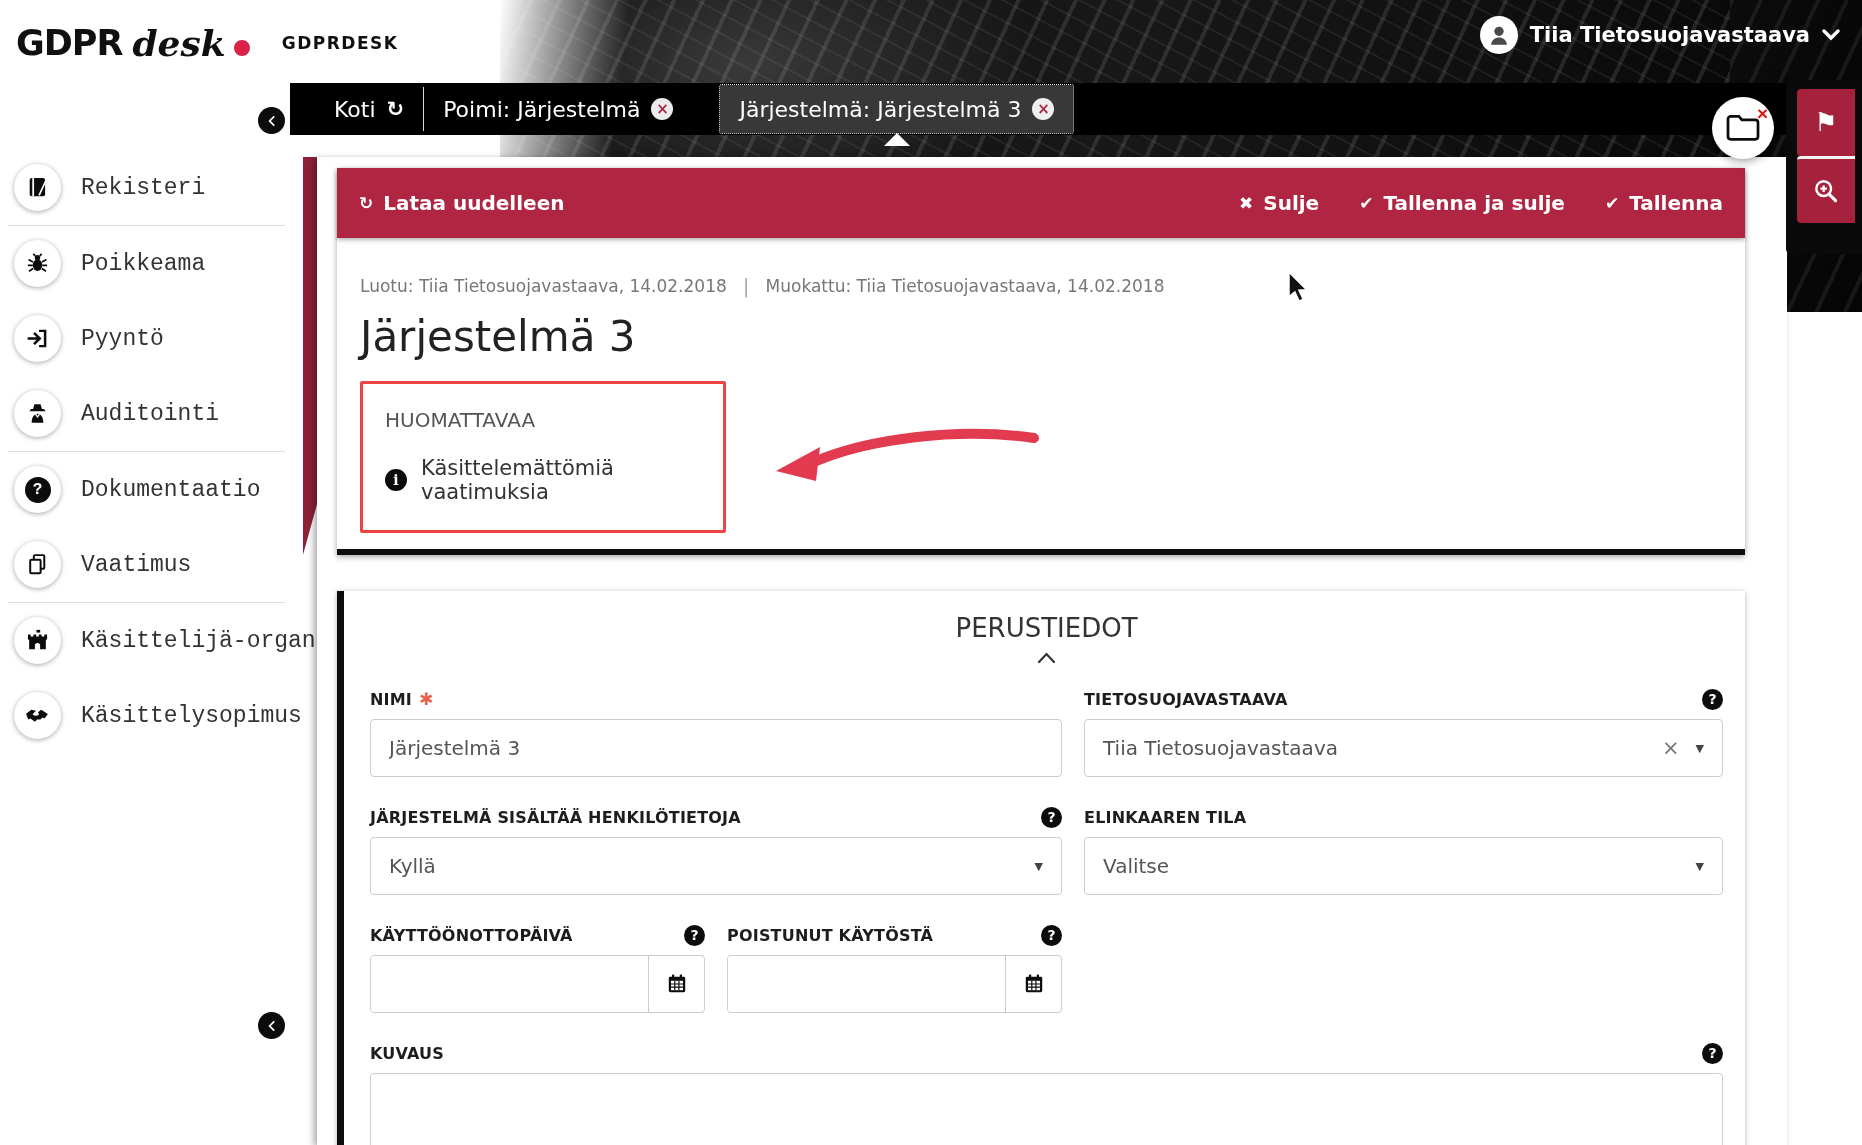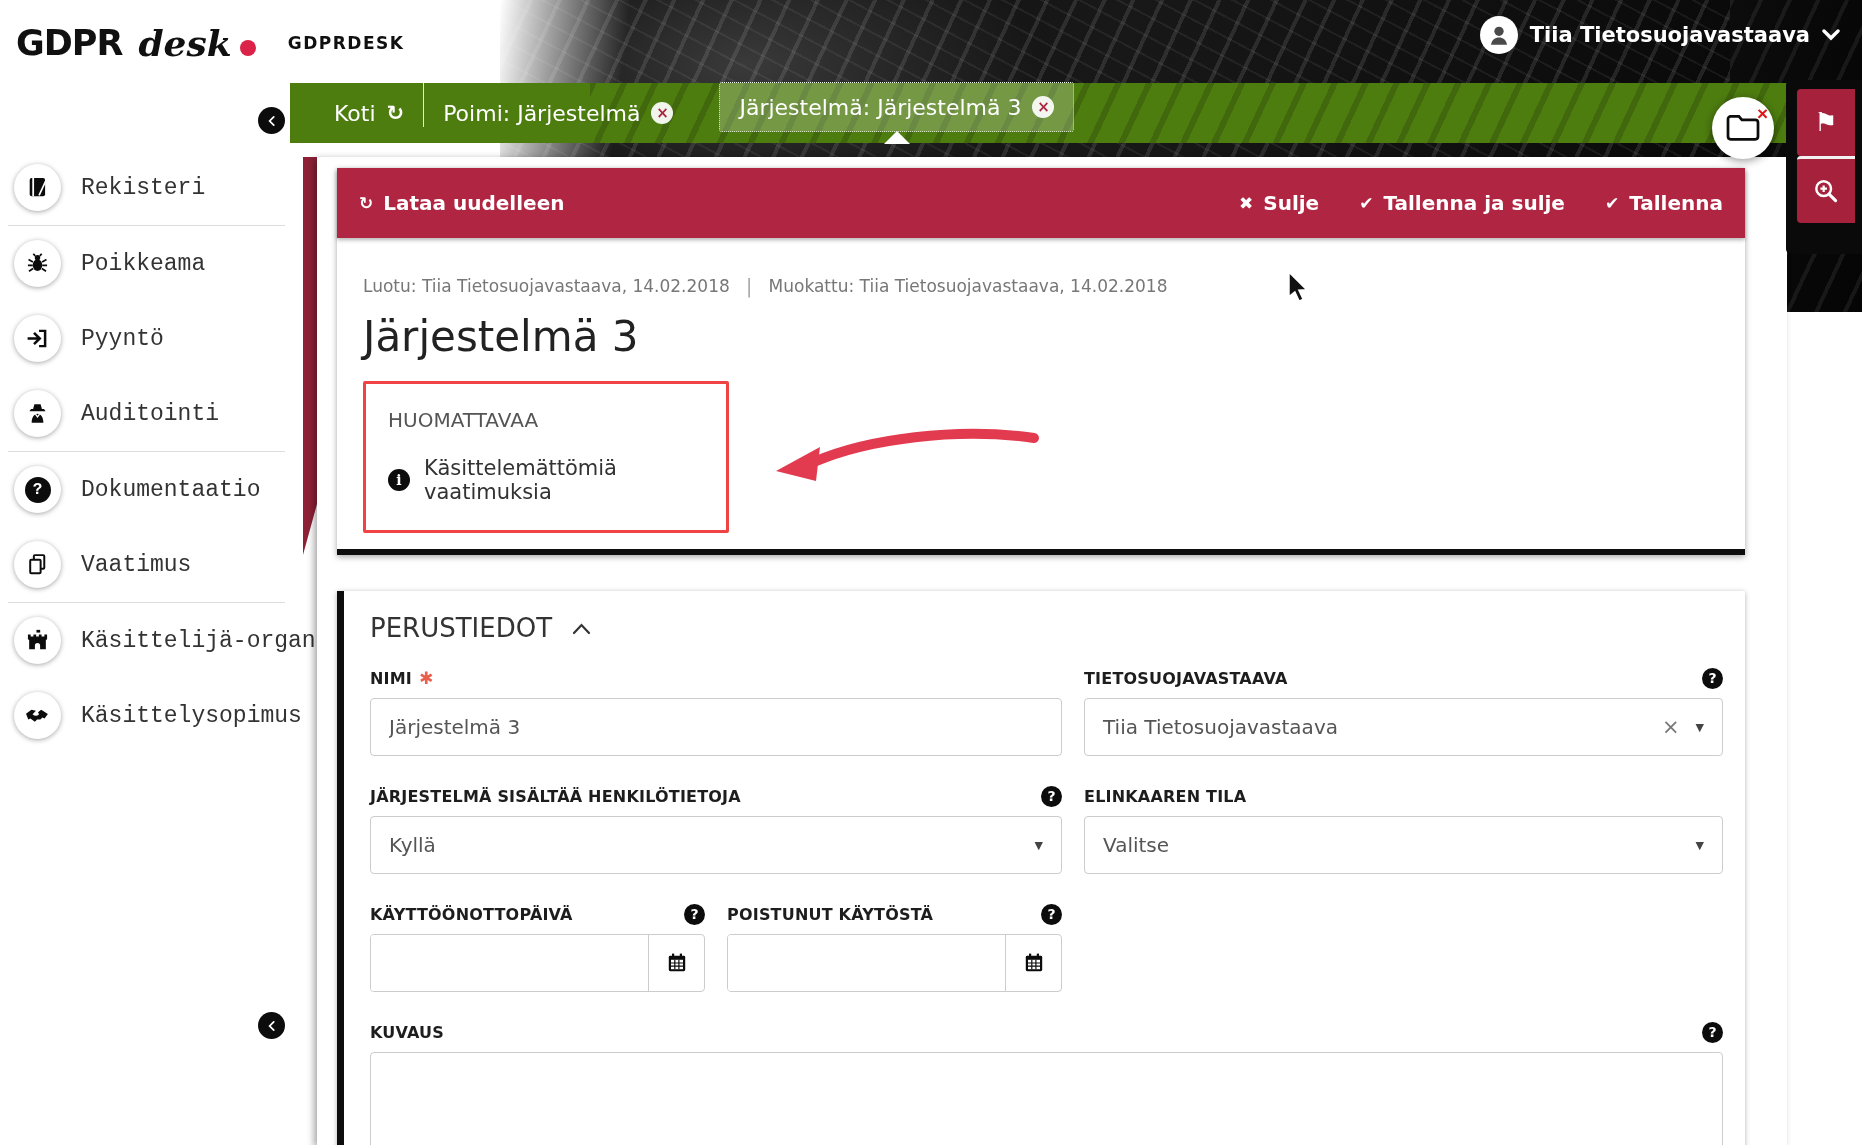--- a/index.html
+++ b/index.html
@@ -15,42 +15,42 @@
       linear-gradient(100deg,#0b0b0b 0%, #181818 45%, #060606 100%);
     z-index:0; }
   .photo-top { left:500px; top:0; width:1362px; height:162px; }
   .photo-right { left:1730px; top:0; width:132px; height:312px; background:
       repeating-linear-gradient(115deg, rgba(255,255,255,0.07) 0 4px, rgba(255,255,255,0) 4px 26px),
       linear-gradient(100deg,#0c0c0c 0%, #050505 100%); }
 
   
   .logo-block { position:absolute; left:16px; top:14px; height:58px; display:flex; align-items:center; z-index:3; }
   .logo-gdpr { font-size:35px; font-weight:bold; color:#101010; letter-spacing:-1px; }
-  .logo-desk { font-family:"DejaVu Serif","Liberation Serif",serif; font-style:italic; font-weight:600; font-size:36px; color:#101010; margin-left:16px; }
+  .logo-desk { font-family:"DejaVu Serif","Liberation Serif",serif; font-style:italic; font-weight:600; font-size:36px; color:#101010; margin-left:10px; }
   .logo-dot { width:16px; height:16px; border-radius:50%; margin:10px 0 0 8px; }
   .logo-caps { margin-left:32px; font-size:17px; font-weight:bold; color:#101010; letter-spacing:1.5px; }
 
   .user-chip { position:absolute; right:22px; top:16px; display:flex; align-items:center; gap:12px; z-index:3; cursor:pointer; }
   .avatar { width:38px; height:38px; border-radius:50%; background:#fff; display:flex; align-items:center; justify-content:center; }
   .user-name { color:#fff; font-size:21px; font-weight:bold; }
   .user-caret svg { display:block; }
 
   
   .sidebar { position:absolute; left:0; top:85px; width:303px; bottom:0; background:#fff; z-index:2; }
   .collapse-btn { position:absolute; right:18px; width:27px; height:27px; border-radius:50%; background:#0c0c0c; border:none; display:flex; align-items:center; justify-content:center; cursor:pointer; }
   .collapse-top { top:22px; } .collapse-bottom { top:927px; }
   .nav { position:absolute; top:65px; left:0; right:0;font-family:Liberation Mono, monospace; }
   .nav-item { height:75px; display:flex; align-items:center; gap:20px; padding-left:14px; cursor:pointer; }
   .nav-icon { width:47px; height:47px; border-radius:50%; background:#fff; box-shadow:0 1px 5px rgba(0,0,0,0.35); display:flex; align-items:center; justify-content:center; flex:0 0 47px; }
   .nav-label { font-size:23px; color:#333; white-space:nowrap; }
   .nav-divider { height:1px; background:#ddd; margin:0 18px 0 8px; }
   .circle-glyph { width:26px; height:26px; border-radius:50%; background:#0c0c0c; color:#fff; font-weight:bold; font-size:16px; display:flex; align-items:center; justify-content:center; }
 
   
-  .tabband { position:absolute; left:290px; top:83px; width:1497px; height:60px; background:#4d7c0f; z-index:2; display:flex; align-items:flex-start; padding-left:25px; }
+  .tabband { position:absolute; left:290px; top:83px; width:1497px; height:52px; background:#000000; z-index:2; display:flex; align-items:center; padding-left:25px; }
   .tabband::after { content:""; position:absolute; left:300px; right:0; top:0; bottom:0; pointer-events:none;
       background:repeating-linear-gradient(115deg, rgba(0,0,0,0.16) 0 6px, rgba(0,0,0,0) 6px 28px); }
   .tab { position:relative; display:flex; align-items:center; gap:11px; color:#fff; font-size:22px; padding:0 19px; height:100%; cursor:pointer; z-index:1; }
   .tab-vdiv { width:1px; height:44px; background:rgba(255,255,255,0.85); z-index:1; }
   .tab-refresh { font-size:21px; font-weight:bold; }
   .tab-close { width:22px; height:22px; border-radius:50%; background:rgba(255,255,255,0.92); color:#A92840; font-size:15px; font-weight:bold; display:flex; align-items:center; justify-content:center; }
   .tab.active { height:48px; margin-left:28px; background:rgba(255,255,255,0.22); outline:1px dotted rgba(255,255,255,0.95); border-radius:2px; }
   .tab-caret { position:absolute; left:50%; transform:translateX(-50%); bottom:-13px; width:0; height:0; border-left:13px solid transparent; border-right:13px solid transparent; border-bottom:13px solid #fff; }
 
   
@@ -65,32 +65,32 @@
   
   .ribbon { position:absolute; left:290px; top:157px; width:27px; height:445px; background:#8E2136; clip-path:polygon(0 0,100% 0,100% 78%,0 100%); z-index:1; }
   .card { position:absolute; left:317px; top:157px; width:1470px; height:988px; background:#fff; box-shadow:-3px 2px 7px rgba(0,0,0,0.35); z-index:2; }
 
   .head-wrap { margin:11px 42px 0 20px; background:#fff; box-shadow:0 2px 6px rgba(0,0,0,0.35); border-bottom:6px solid #0d0d0d; }
   .toolbar { height:70px; background:#B02542; display:flex; align-items:center; justify-content:space-between; padding:0 22px; box-shadow:0 2px 4px rgba(0,0,0,0.3); }
   .tb-btn { display:flex; align-items:center; gap:10px; color:#fff; font-size:20px; font-weight:bold; background:none; border:none; cursor:pointer; font-family:inherit; }
   .tb-right { display:flex; align-items:center; gap:40px; }
   .tb-ic { font-size:17px; }
 
-  .head-body { padding:36px 26px 16px; }
+  .head-body { padding:36px 14px 16px;margin-left:9px; }
   .meta-row { display:flex; align-items:center; font-size:17px; color:#777; }
   .meta-sep { margin:0 16px; color:#aaa; font-size:20px; }
   .record-title { margin-top:14px; font-size:42px; font-weight:400; color:#222; }
   .alert-box { margin-top:20px; width:366px; border:3px solid #F04343; border-radius:2px; padding:24px 22px 26px; }
   .alert-heading { font-size:20px; color:#555; }
   .alert-item { margin-top:24px; display:flex; align-items:center; gap:14px; font-size:21px; color:#333; }
   .info-glyph { width:22px; height:22px; border-radius:50%; background:#0c0c0c; color:#fff; font-size:14px; font-weight:bold; font-family:"DejaVu Serif","Liberation Serif",serif; display:flex; align-items:center; justify-content:center; flex:0 0 22px; }
 
   
   .perus-card { margin:36px 42px 0 20px; background:#fff; border-left:7px solid #0d0d0d; box-shadow:0 1px 5px rgba(0,0,0,0.3); padding:22px 22px 40px 26px; height:620px; }
-  .section-title { display:flex; align-items:center; gap:20px; font-size:26px; font-weight:400; color:#333; cursor:pointer; }
+  .section-title { display:flex; align-items:center; gap:8px; font-size:26px; font-weight:400; color:#333; cursor:pointer;flex-direction:column; }
   .form-grid { margin-top:24px; display:grid; grid-template-columns:1fr 1fr; column-gap:22px; }
   .g-r1c1{grid-area:1/1;} .g-r1c2{grid-area:1/2;} .g-r2c1{grid-area:2/1;} .g-r2c2{grid-area:2/2;}
   .g-r3c1{grid-area:3/1;} .g-kuvaus{grid-area:4/1/5/3;}
   .field { margin-bottom:29px; }
   .label-row { display:flex; justify-content:space-between; align-items:center; margin-bottom:9px; min-height:22px; }
   .f-label { font-size:16px; font-weight:bold; color:#1d1d1d; letter-spacing:0.2px; }
   .req-mark { color:#E8604C; font-size:17px; margin-left:7px; }
   .help-glyph { width:21px; height:21px; border-radius:50%; background:#0c0c0c; color:#fff; font-size:14px; font-weight:bold; display:flex; align-items:center; justify-content:center; cursor:pointer; }
   .control { height:58px; border:1px solid #ccc; border-radius:4px; background:#fff; display:flex; align-items:center; padding:0 18px; font-size:20px; color:#555; }
   input.control { width:100%; font-family:inherit; outline:none; }

